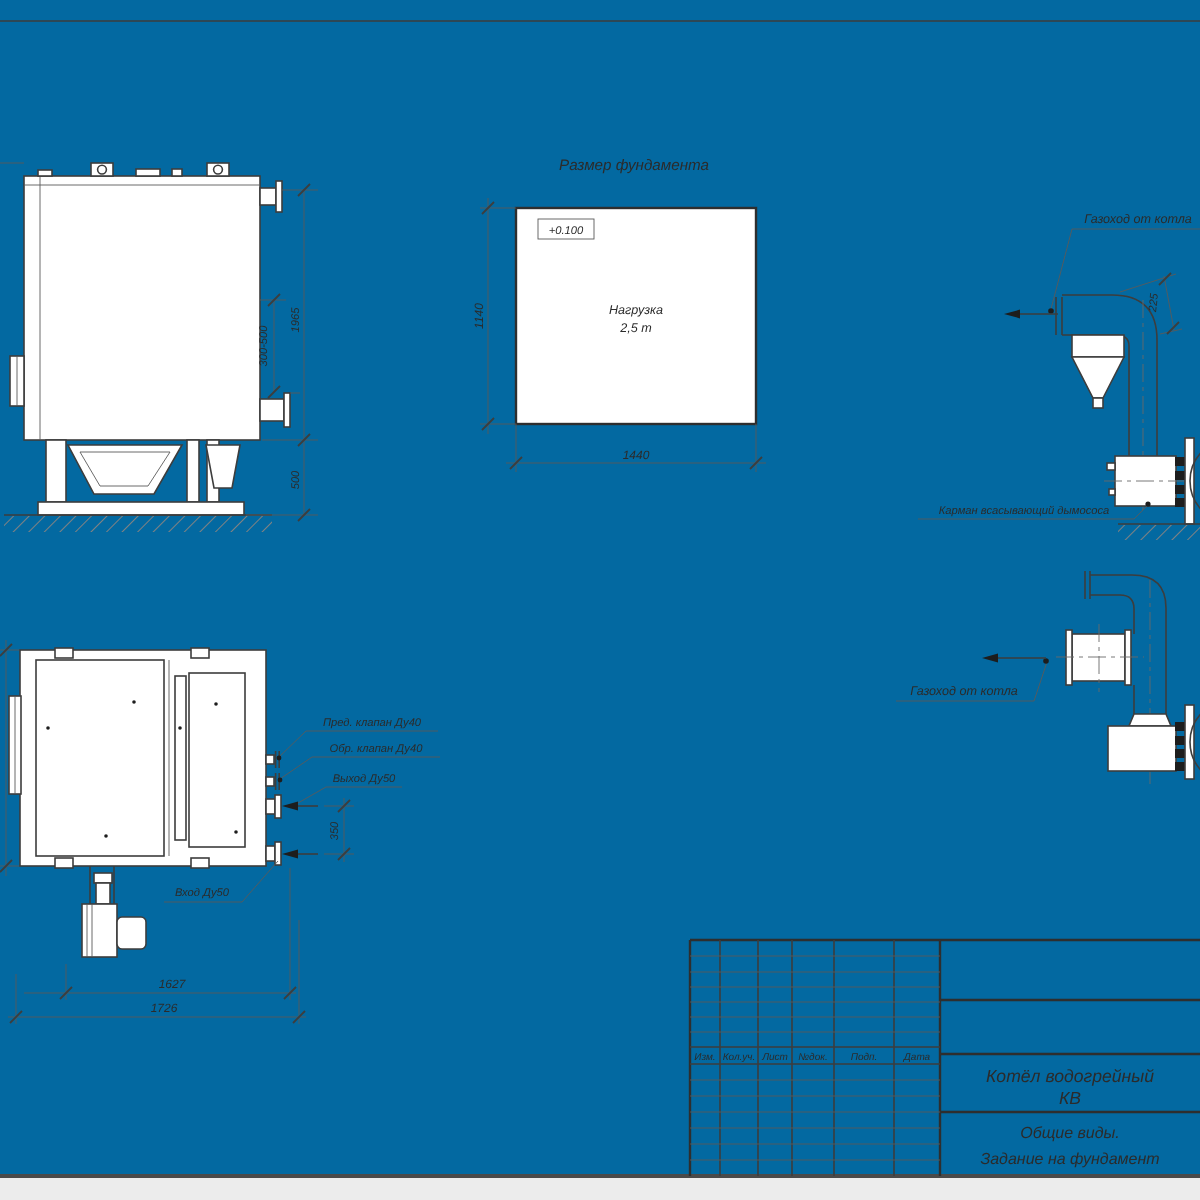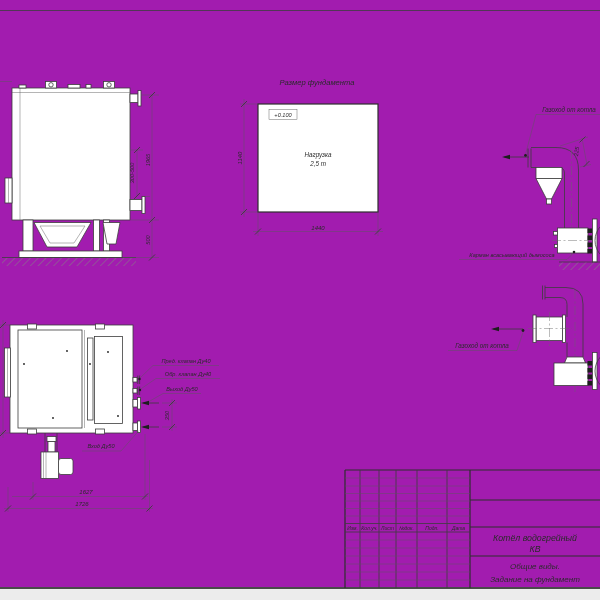--- a/index.html
+++ b/index.html
@@ -1,16 +1,16 @@
 <!DOCTYPE html>
 <html><head>
 <meta charset="utf-8">
 <style>
   html,body{margin:0;padding:0;background:#fff;}
-  .page{position:relative;width:600px;height:600px;background:#a21caf;overflow:hidden;
+  .page{position:relative;width:600px;height:600px;background:#0369a1;overflow:hidden;
         font-family:"Liberation Sans",sans-serif;}
   svg{display:block;}
   .ln{stroke:#3d3d3d;stroke-width:.8;fill:none;}
   .lnf{stroke:#3d3d3d;stroke-width:.8;fill:#fff;}
   .thick{stroke:#2e2e2e;stroke-width:1.2;fill:none;}
   .thickf{stroke:#2e2e2e;stroke-width:1.2;fill:#fff;}
   .thin{stroke:#5a5a5a;stroke-width:.45;fill:none;}
   .cl{stroke:#6a6a6a;stroke-width:.45;fill:none;stroke-dasharray:9 2.5 2 2.5;}
   .tick{stroke:#3d3d3d;stroke-width:.9;}
   .dk{fill:#1d1d1d;stroke:none;}

